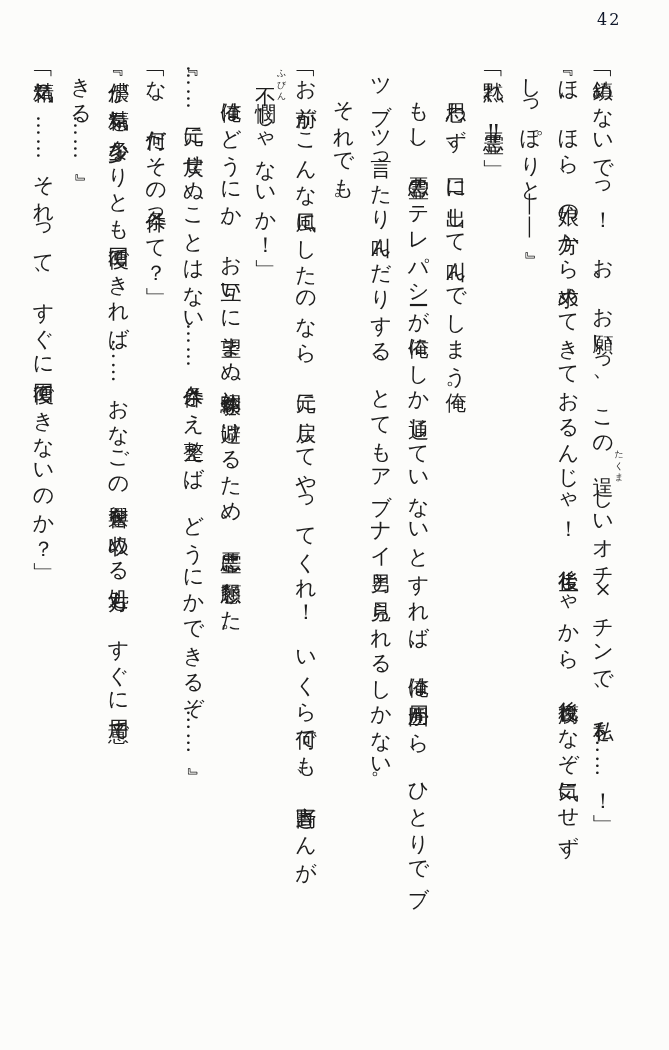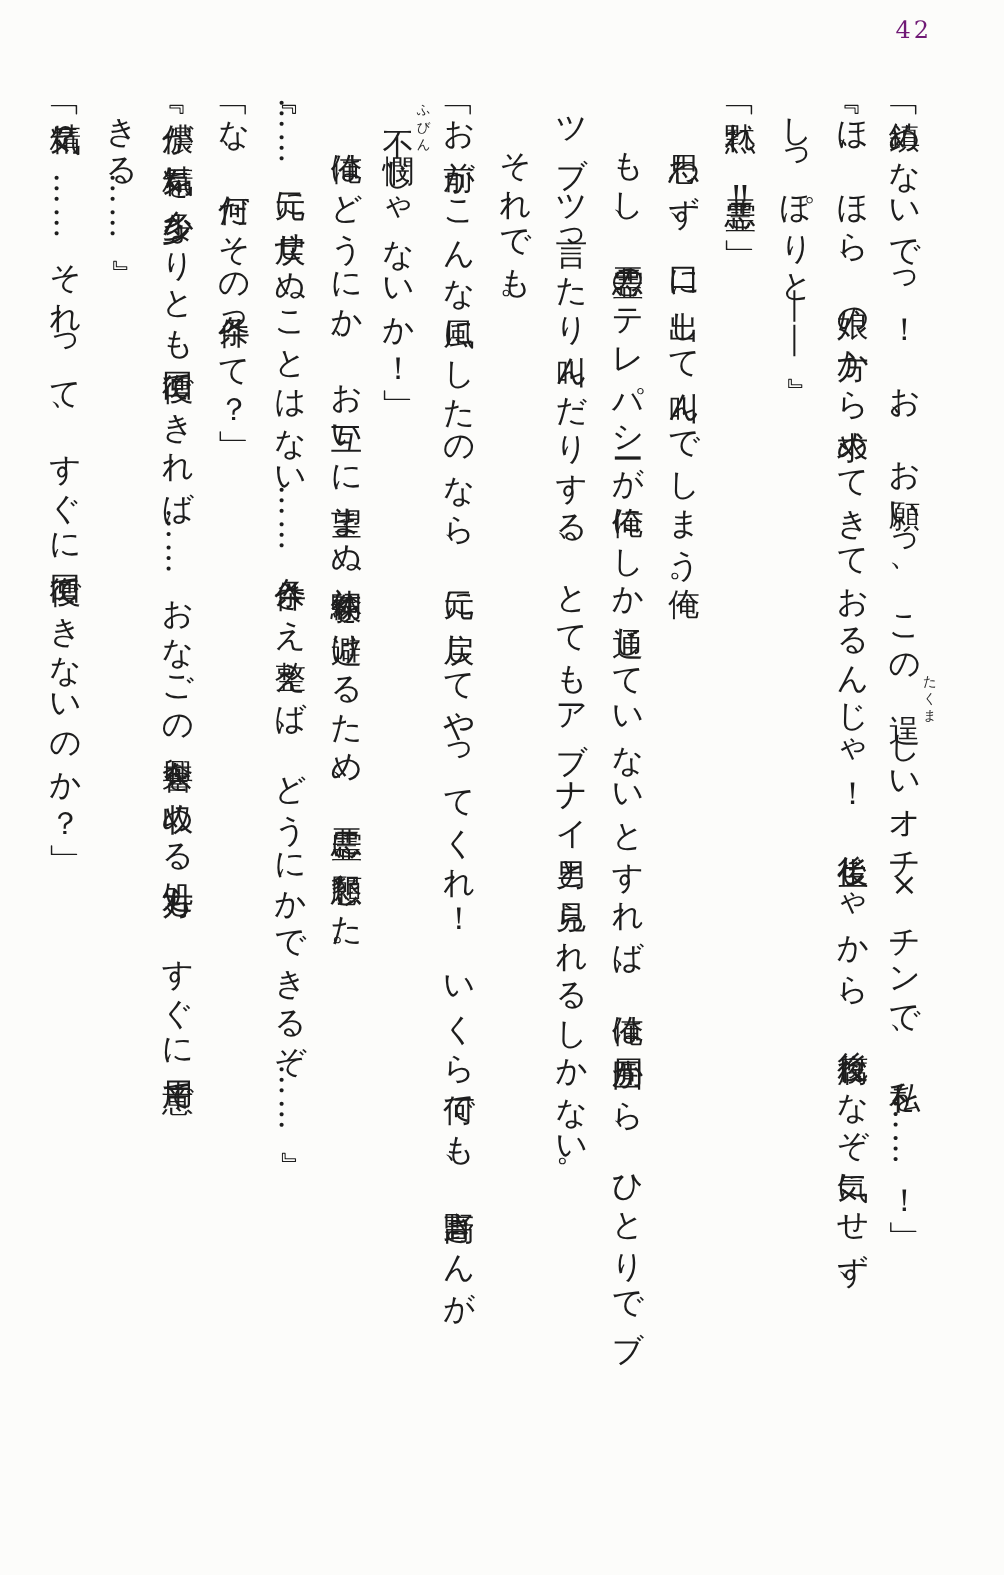--- a/index.html
+++ b/index.html
@@ -9,21 +9,21 @@
     overflow: hidden;
     background: #fcfcfa;
     font-family: "DejaVu Serif", "Liberation Serif", serif;
   }
   .book-page { position: absolute; inset: 0; }
   .page-number {
     position: absolute;
     top: 10px; left: 597px;
     font-size: 16px;
     letter-spacing: 2px;
-    color: #701a75;
+    color: #0f172a;
   }
   .text-area {
     position: absolute;
     top: 63px; right: 45px;
     width: 600px; height: 922px;
     writing-mode: vertical-rl;
     text-orientation: mixed;
     color: #1d1d1d;
     font-size: 21px;
     letter-spacing: 2px;

